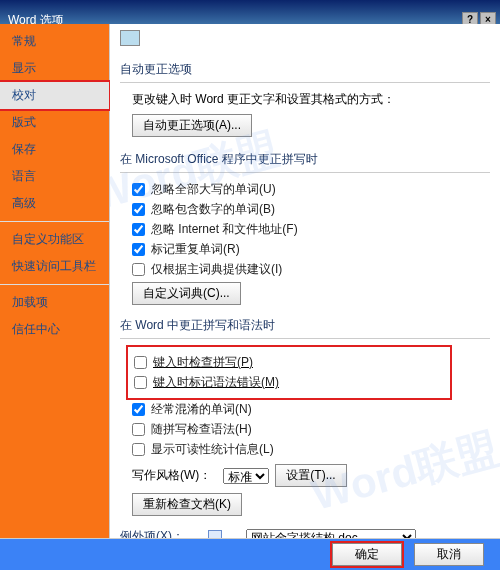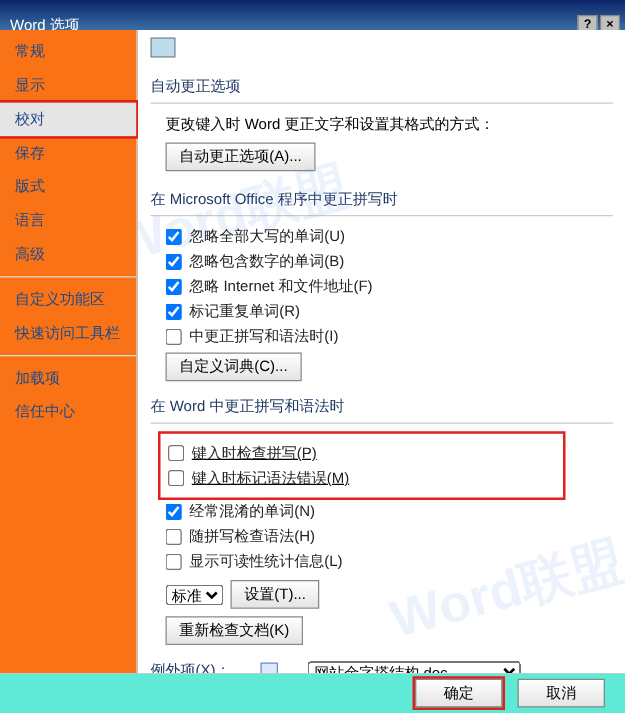--- a/index.html
+++ b/index.html
@@ -16,21 +16,21 @@
   .content { flex: 1; background: #fff; overflow: auto; padding: 6px 10px 6px 10px; position: relative; }
   .section-title { color: #1f3864; font-size: 12px; padding: 8px 0 4px 0; border-bottom: 1px solid #ccc; margin-bottom: 8px; }
   .row { display: flex; align-items: center; margin: 3px 0 3px 12px; }
   .row input[type=checkbox] { width: 13px; height: 13px; margin-right: 6px; }
   .row label { color: #222; }
   .btn { background: linear-gradient(#fefefe, #e4e4e4); border: 1px solid #888; padding: 2px 10px; font-size: 12px; min-height: 21px; cursor: pointer; }
   select { font-size: 12px; height: 16px; }
   .subgroup { margin: 4px 0 4px 12px; }
   .label-inline { margin-right: 6px; }
   .inline-block { display: flex; align-items: center; gap: 6px; margin: 6px 0 6px 12px; flex-wrap: wrap; }
-  .footer { position: absolute; bottom: 0; left: 0; right: 0; height: 32px; background: #5eead4; border-top: 1px solid #ccc; display: flex; justify-content: flex-end; align-items: center; padding-right: 16px; gap: 12px; }
+  .footer { position: absolute; bottom: 0; left: 0; right: 0; height: 32px; background: #3b82f6; border-top: 1px solid #ccc; display: flex; justify-content: flex-end; align-items: center; padding-right: 16px; gap: 12px; }
   .footer .btn { min-width: 70px; }
   .annot-group { padding: 4px 2px; }
   .watermark { position: absolute; font-size: 42px; font-weight: bold; color: rgba(100,150,230,0.12); transform: rotate(-15deg); pointer-events: none; white-space: nowrap; }
   .watermark.w1 { top: 120px; left: -20px; }
   .watermark.w2 { top: 420px; left: 200px; }
   .small-icon { width: 20px; height: 16px; border: 1px solid #888; background: #bde; margin-bottom: 4px; display: inline-block; }
 </style>
 </head>
 <body>
 
@@ -38,22 +38,22 @@
   <span class="title">Word 选项</span>
   <div class="winbtn">?</div>
   <div class="winbtn">×</div>
 </div>
 
 <div class="body">
   <div class="sidebar">
     <div class="item">常规</div>
     <div class="item">显示</div>
     <div class="item selected red-box">校对</div>
+    <div class="item">版式</div>
     <div class="item">保存</div>
-    <div class="item">版式</div>
     <div class="item">语言</div>
     <div class="item">高级</div>
     <div class="divider"></div>
     <div class="item">自定义功能区</div>
     <div class="item">快速访问工具栏</div>
     <div class="divider"></div>
     <div class="item">加载项</div>
     <div class="item">信任中心</div>
   </div>
 
@@ -81,21 +81,21 @@
     <div class="row">
         <input type="checkbox" checked="" style="">
         <label>忽略 Internet 和文件地址(F)</label>
       </div>
     <div class="row">
         <input type="checkbox" checked="" style="">
         <label>标记重复单词(R)</label>
       </div>
     <div class="row">
         <input type="checkbox" style="">
-        <label>中更正拼写和语法时(I)</label>
+        <label>仅根据主词典提供建议(I)</label>
       </div>
     <div class="subgroup">
       <button class="btn">自定义词典(C)...</button>
     </div>
 
     <div class="section-title">在 Word 中更正拼写和语法时</div>
     <div class="annot-group red-box" style="margin-left:8px; margin-right:40px;text-decoration:underline;">
       <div class="row" style="margin-left:4px;">
           <input type="checkbox" style="">
           <label>键入时检查拼写(P)</label>
@@ -111,20 +111,21 @@
       </div>
     <div class="row">
         <input type="checkbox" style="">
         <label>随拼写检查语法(H)</label>
       </div>
     <div class="row">
         <input type="checkbox" style="">
         <label>显示可读性统计信息(L)</label>
       </div>
     <div class="inline-block">
+      <span class="label-inline">写作风格(W)：</span>
       <select><option>标准</option></select>
       <button class="btn">设置(T)...</button>
     </div>
     <div class="subgroup">
       <button class="btn">重新检查文档(K)</button>
     </div>
 
     <div class="section-title" style="display:flex;align-items:center;gap:24px;border-bottom:none;">
       <span>例外项(X)：</span>
       <span style="width:14px;height:14px;background:#deeafc;border:1px solid #6a8ecf;display:inline-block;"></span>

